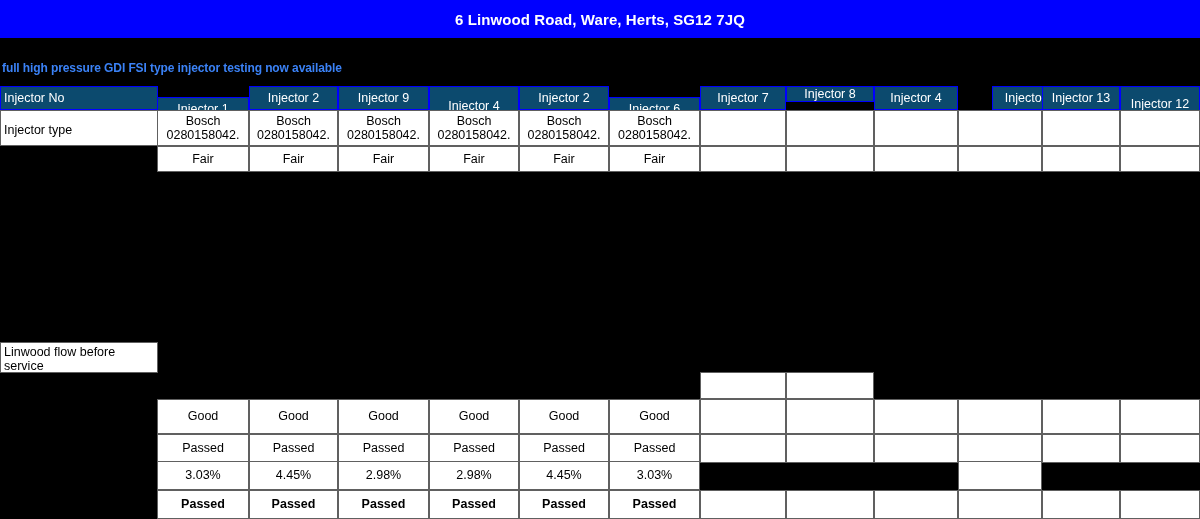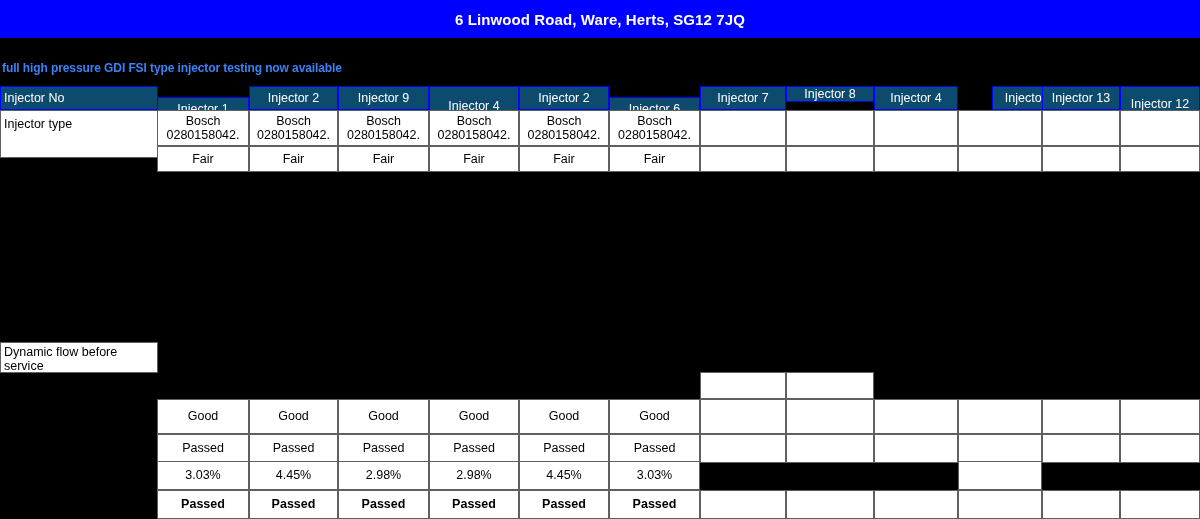--- a/index.html
+++ b/index.html
@@ -98,21 +98,21 @@
     <div class="cell hdr" style="left: 338px; top: 86px; width: 91px; height: 24px;">Injector 9</div>
     <div class="cell hdr" style="left: 429px; top: 86px; width: 90px; height: 40px;">Injector 4</div>
     <div class="cell hdr" style="left: 519px; top: 86px; width: 90px; height: 24px;">Injector 2</div>
     <div class="cell hdr" style="left: 609px; top: 86px; width: 91px; height: 24px; margin-top: 11px;">Injector 6</div>
     <div class="cell hdr" style="left: 700px; top: 86px; width: 86px; height: 24px;">Injector 7</div>
     <div class="cell hdr" style="left: 786px; top: 86px; width: 88px; height: 16px;">Injector 8</div>
     <div class="cell hdr" style="left: 874px; top: 86px; width: 84px; height: 24px;">Injector 4</div>
     <div class="cell hdr" style="left: 992px; top: 86px; width: 84px; height: 24px;">Injector 10</div>
     <div class="cell hdr" style="left: 1042px; top: 86px; width: 78px; height: 24px;">Injector 13</div>
     <div class="cell hdr" style="left: 1120px; top: 86px; width: 80px; height: 36px;">Injector 12</div>
-    <div class="cell left" style="align-items: flex-start; padding-top: 6px; left: 0px; top: 110px; width: 158px; height: 48px;">Injector type</div>
+    <div class="cell left" style="align-items: flex-start; padding-top: 12px; left: 0px; top: 110px; width: 158px; height: 36px;">Injector type</div>
     <div class="cell" style="left: 157px; top: 110px; width: 92px; height: 36px;">
       <span class="stack">
         <span class="ln">Bosch</span>
         <span class="ln">0280158042.</span>
       </span>
     </div>
     <div class="cell" style="left: 249px; top: 110px; width: 89px; height: 36px;">
       <span class="stack">
         <span class="ln">Bosch</span>
         <span class="ln">0280158042.</span>
@@ -153,21 +153,21 @@
     <div class="cell" style="left: 338px; top: 146px; width: 91px; height: 26px;">Fair</div>
     <div class="cell" style="left: 429px; top: 146px; width: 90px; height: 26px;">Fair</div>
     <div class="cell" style="left: 519px; top: 146px; width: 90px; height: 26px;">Fair</div>
     <div class="cell" style="left: 609px; top: 146px; width: 91px; height: 26px;">Fair</div>
     <div class="cell" style="left: 700px; top: 146px; width: 86px; height: 26px;"></div>
     <div class="cell" style="left: 786px; top: 146px; width: 88px; height: 26px;"></div>
     <div class="cell" style="left: 874px; top: 146px; width: 84px; height: 26px;"></div>
     <div class="cell" style="left: 958px; top: 146px; width: 84px; height: 26px;"></div>
     <div class="cell" style="left: 1042px; top: 146px; width: 78px; height: 26px;"></div>
     <div class="cell" style="left: 1120px; top: 146px; width: 80px; height: 26px;"></div>
-    <div class="cell left" style="align-items: flex-start; padding-top: 2px; left: 0px; top: 342px; width: 158px; height: 31px;">Dynamic flow before service</div>
+    <div class="cell left" style="align-items: flex-start; padding-top: 2px; left: 0px; top: 342px; width: 158px; height: 31px;">Linwood flow before service</div>
     <div class="cell" style="left: 700px; top: 372px; width: 86px; height: 27px;"></div>
     <div class="cell" style="left: 786px; top: 372px; width: 88px; height: 27px;"></div>
     <div class="cell" style="left: 157px; top: 399px; width: 92px; height: 35px;">Good</div>
     <div class="cell" style="left: 249px; top: 399px; width: 89px; height: 35px;">Good</div>
     <div class="cell" style="left: 338px; top: 399px; width: 91px; height: 35px;">Good</div>
     <div class="cell" style="left: 429px; top: 399px; width: 90px; height: 35px;">Good</div>
     <div class="cell" style="left: 519px; top: 399px; width: 90px; height: 35px;">Good</div>
     <div class="cell" style="left: 609px; top: 399px; width: 91px; height: 35px;">Good</div>
     <div class="cell" style="left: 700px; top: 399px; width: 86px; height: 35px;"></div>
     <div class="cell" style="left: 786px; top: 399px; width: 88px; height: 35px;"></div>

